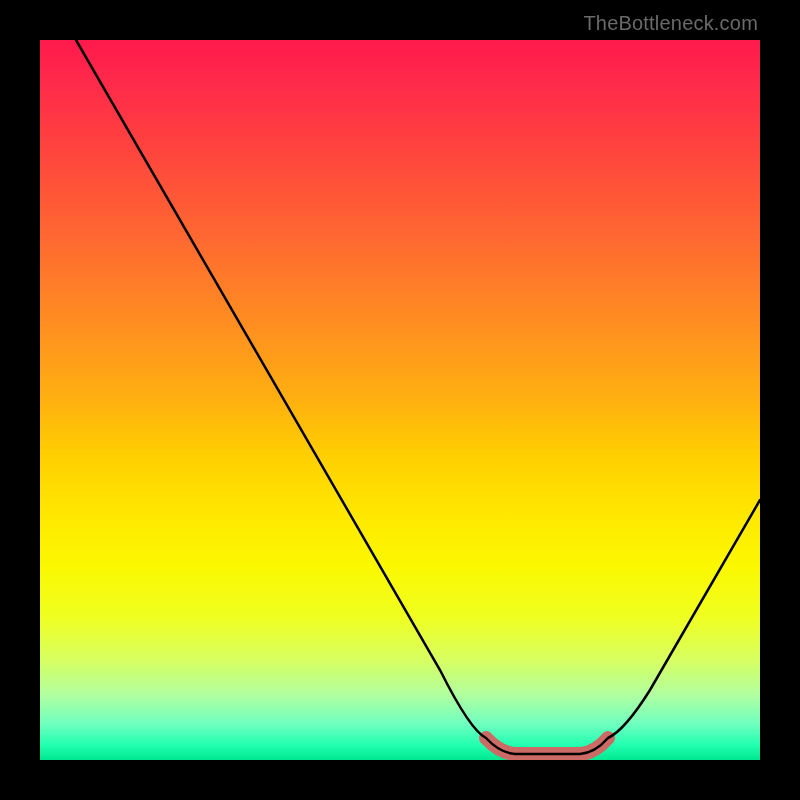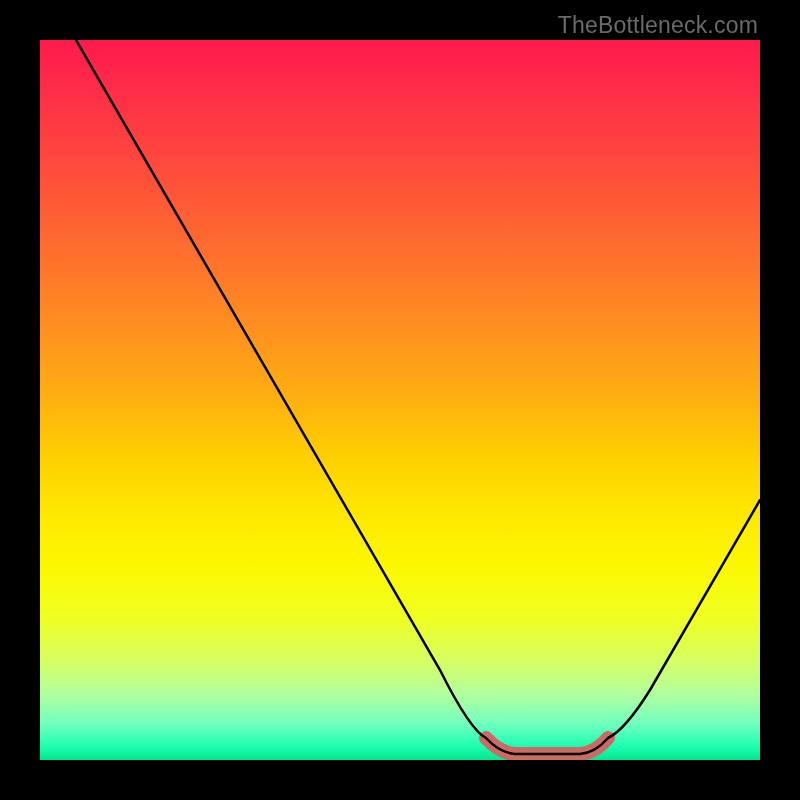--- a/index.html
+++ b/index.html
@@ -33,21 +33,21 @@
       #70ffc0 95%,
       #20ffb0 98%,
       #00e890 100%
     );
   }
   .credit {
     position: absolute;
     top: 12px;
     right: 42px;
     color: #6a6a6a;
-    font-size: 23px;
+    font-size: 20px;
     font-weight: 500;
     letter-spacing: 0.2px;
   }
   svg.curve {
     position: absolute;
     left: 0;
     top: 0;
     width: 720px;
     height: 720px;
   }

